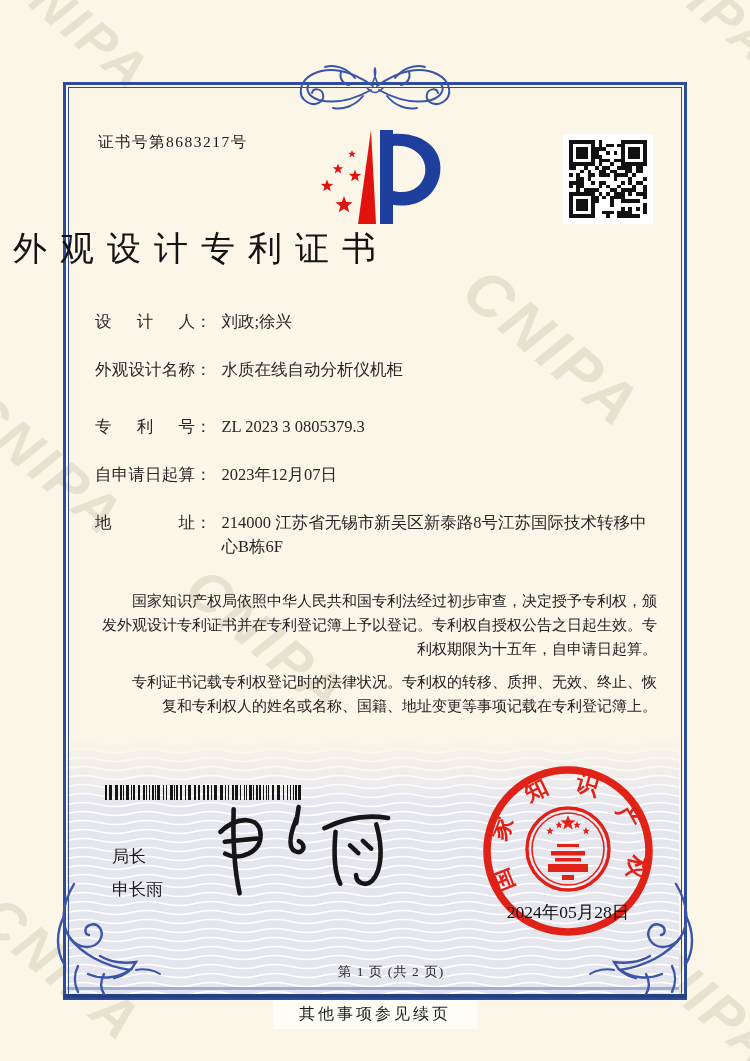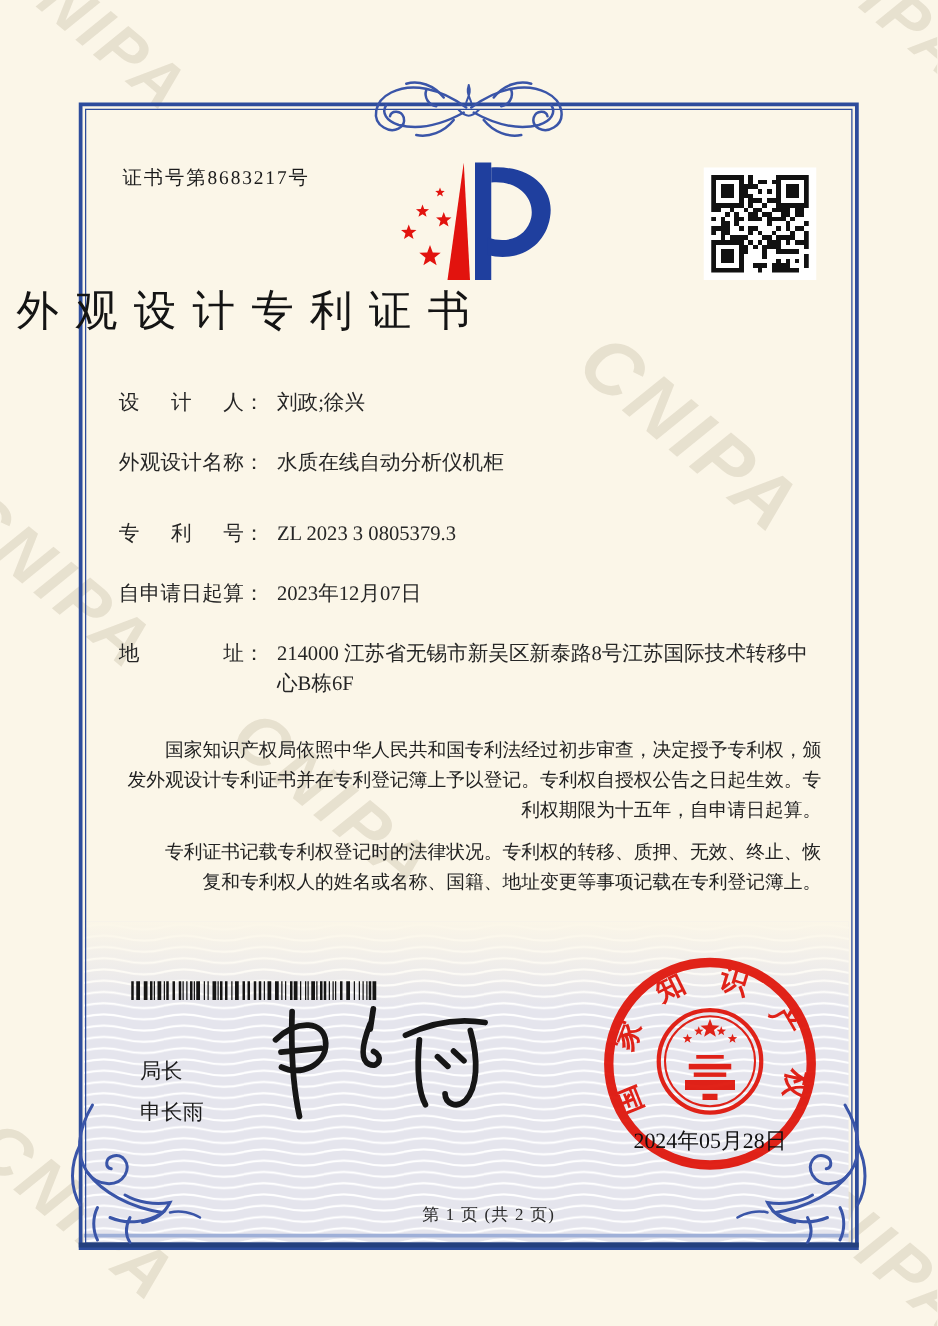--- a/index.html
+++ b/index.html
@@ -410,14 +410,17 @@
         <rect x="77" y="95" width="26" height="3.5"></rect>
         <rect x="70" y="101" width="40" height="8"></rect>
         <rect x="79" y="81" width="22" height="3"></rect>
         <rect x="84" y="112" width="12" height="5"></rect>
       </g>
     </g>
     <text x="90" y="155" text-anchor="middle" font-size="17.5" fill="#101010" font-family="'Liberation Serif',serif">2024年05月28日</text>
   </svg>
 
   <div class="page-ind">第 1 页 (共 2 页)</div>
+  <div class="cont-note">
+    <span>其他事项参见续页</span>
+  </div>
 
 </div>
 
 </body></html>

